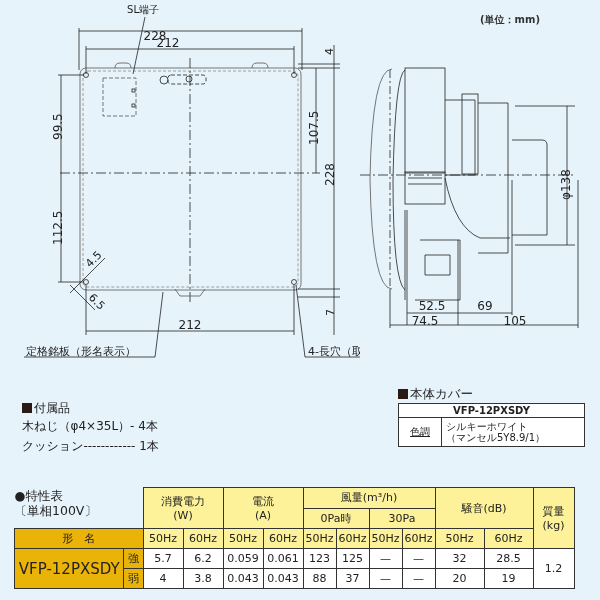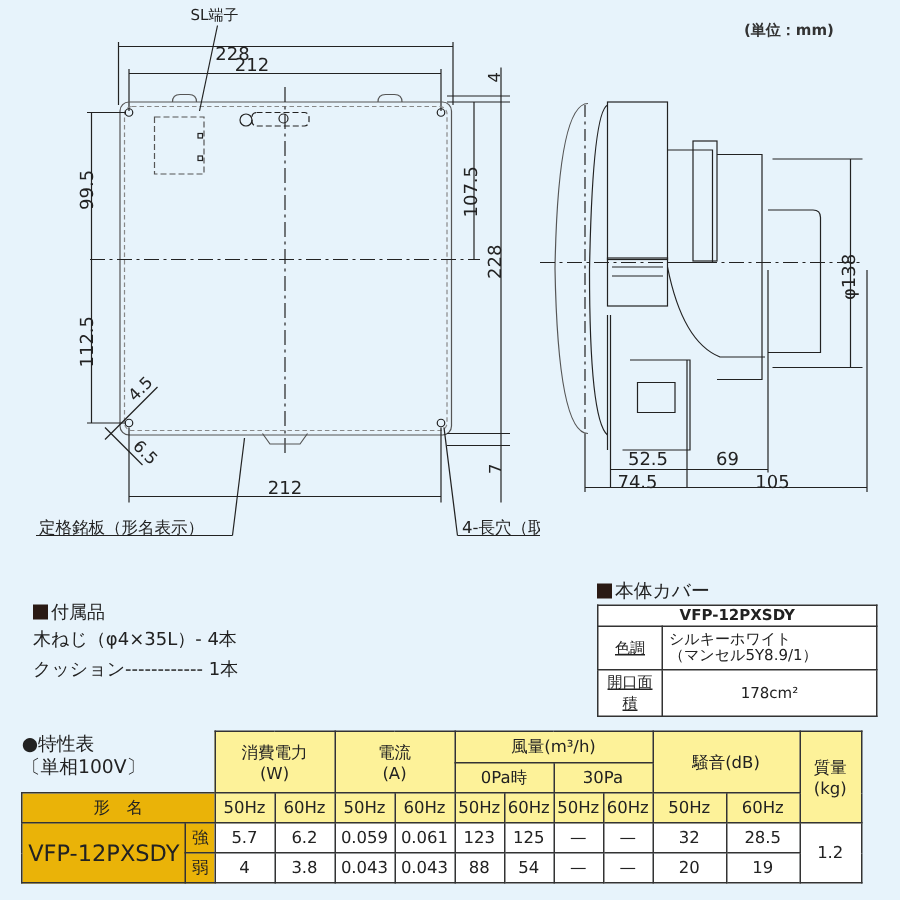--- a/index.html
+++ b/index.html
@@ -4,21 +4,21 @@
 <style>
   html, body { margin:0; padding:0; }
   body {
     width:600px; height:600px; overflow:hidden; position:relative;
     background:#e7f3fb;
     font-family:"DejaVu Sans", "Liberation Sans", sans-serif;
     color:#222;
   }
   .abs { position:absolute; }
   svg text { font-family:"DejaVu Sans", "Liberation Sans", sans-serif; fill:#222; }
-  .unit { left:496px; top:13px; font-size:10px; font-weight:bold; color:#333; }
+  .unit { left:480px; top:13px; font-size:10px; font-weight:bold; color:#333; }
   .acc-title { left:22px; top:400px; font-size:12px;text-align:right; }
   .acc-line { left:22px; font-size:12px; }
   .sq { display:inline-block; width:10px; height:10px; background:#2a1a14; margin-right:2px; vertical-align:-1px; }
 
   .cover-title { left:398px; top:386px; font-size:12.5px; }
   table.cover {
     position:absolute; left:398px; top:403px; border-collapse:collapse;
     font-size:10px; background:#fff; width:187px;
   }
   table.cover td { border:1px solid #333; padding:1px 3px; }
@@ -167,24 +167,20 @@
       <tr>
         <td colspan="2" class="mh">VFP-12PXSDY</td>
       </tr>
   <tr>
     <td class="lab">色調</td>
     <td class="color">
           <div>シルキーホワイト</div>
           <div>（マンセル5Y8.9/1）</div>
         </td>
   </tr>
-  <tr>
-    <td class="lab">開口面積</td>
-    <td class="val">178cm²</td>
-  </tr>
 </tbody>
   </table>
 
 <table class="spec">
   <tbody>
       <tr>
     <td class="blank" colspan="2" rowspan="2" style="width:128px;text-align:left;vertical-align:top;">
       <div style="font-size:12.5px;line-height:15px">●特性表</div>
       <div style="font-size:12.5px;line-height:15px">〔単相100V〕</div>
     </td>
@@ -235,20 +231,20 @@
     <td class="dt">28.5</td>
     <td class="dt" rowspan="2">1.2</td>
   </tr>
   <tr>
     <td class="nm">弱</td>
     <td class="dt">4</td>
     <td class="dt">3.8</td>
     <td class="dt">0.043</td>
     <td class="dt">0.043</td>
     <td class="dt">88</td>
-    <td class="dt">54</td>
+    <td class="dt">37</td>
     <td class="dt">—</td>
     <td class="dt">—</td>
     <td class="dt">20</td>
     <td class="dt">19</td>
   </tr>
 </tbody>
   </table>
 
 </body></html>

